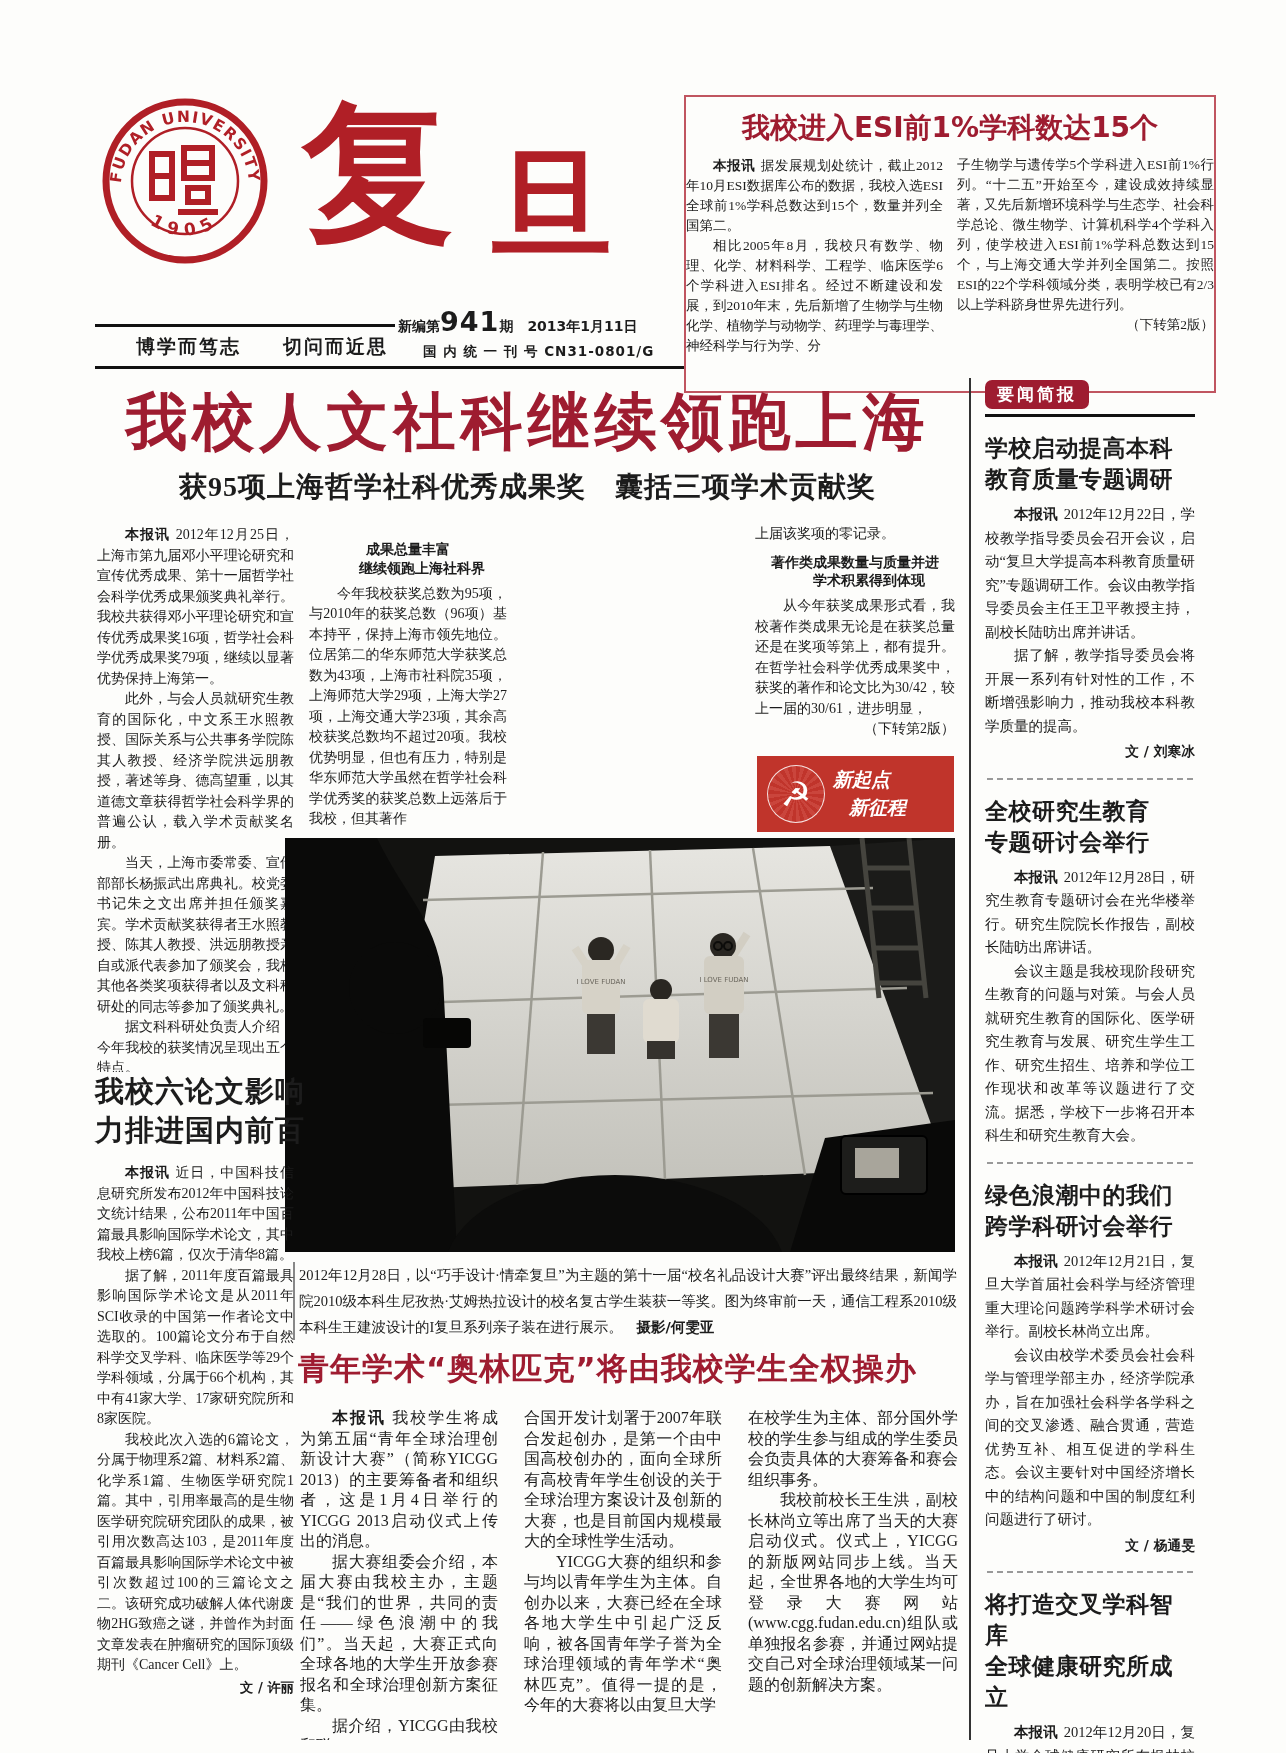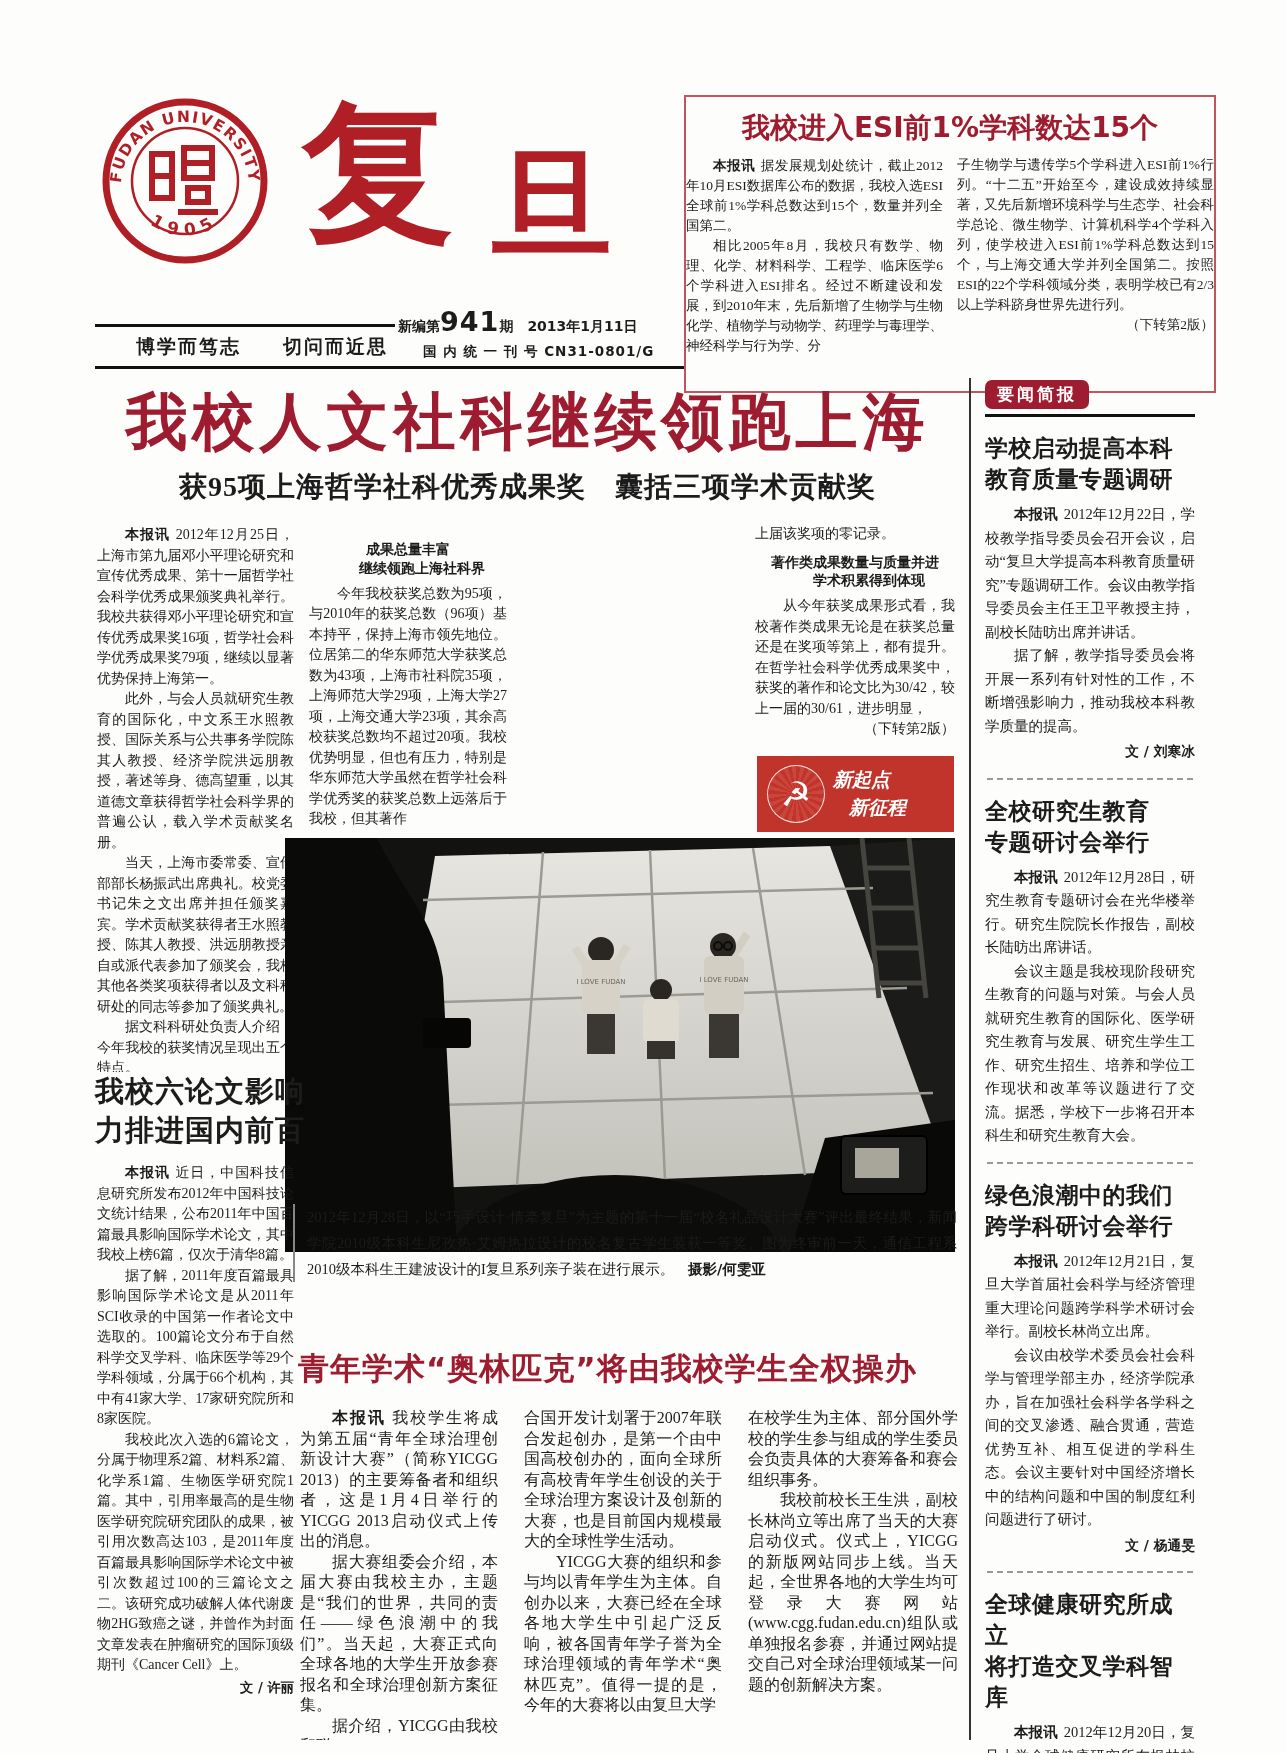--- a/index.html
+++ b/index.html
@@ -49,21 +49,21 @@
           padding:6px 10px;gap:8px;}
   .emblem{width:58px;height:58px;border-radius:50%;border:1.5px solid rgba(255,255,255,.85);flex:none;
           display:flex;align-items:center;justify-content:center;color:#fff;font-size:34px;
           font-family:"DejaVu Sans",sans-serif;
           background:repeating-conic-gradient(#c0342b 0 9deg,#ca453c 9deg 18deg);}
   .banner-text{color:#fff;font-style:italic;font-weight:bold;font-size:19px;line-height:1.45;
                font-family:"DejaVu Serif","Liberation Serif",serif;}
   .banner-text .l2{padding-left:16px;}
   
   .photo{left:285px;top:838px;width:670px;height:414px;background:#111;}
-  .caption{left:293px;top:1204px;width:664px;border-left:2px solid #888;padding-left:12px;
+  .caption{left:293px;top:1262px;width:664px;border-left:2px solid #888;padding-left:4px;
            font-size:14.5px;line-height:26px;text-align:justify;}
   .caption .credit-inline{font-family:"DejaVu Sans","Liberation Sans",sans-serif;font-weight:bold;margin-left:10px;}
   
   .papers-title{left:95px;top:1072px;width:210px;font-size:29px;font-weight:900;line-height:39px;
                 font-family:"DejaVu Sans","Liberation Sans",sans-serif;letter-spacing:1px;}
   .papers-body{left:97px;top:1162px;width:197px;height:575px;font-size:14px;line-height:20.5px;overflow:hidden;}
   
   .yicgg-head{left:298px;top:1348px;width:660px;text-align:left;font-size:31px;font-weight:900;
               color:#9e1c30;font-family:"DejaVu Sans","Liberation Sans",sans-serif;letter-spacing:1px;white-space:nowrap;}
   .ycol{top:1408px;width:198px;height:332px;font-size:16px;line-height:20.5px;overflow:hidden;}
@@ -289,21 +289,21 @@
         <div>跨学科研讨会举行</div>
       </div>
     <div class="sb-body">
         <p class="para"><b class="lead">本报讯</b>2012年12月21日，复旦大学首届社会科学与经济管理重大理论问题跨学科学术研讨会举行。副校长林尚立出席。</p>
         <p class="para">会议由校学术委员会社会科学与管理学部主办，经济学院承办，旨在加强社会科学各学科之间的交叉渗透、融合贯通，营造优势互补、相互促进的学科生态。会议主要针对中国经济增长中的结构问题和中国的制度红利问题进行了研讨。</p>
         <p class="credit">文 / 杨通旻</p>
       </div>
     <div class="sb-sep"></div>
 
     <div class="sb-title">
+        <div>将打造交叉学科智库</div>
         <div>全球健康研究所成立</div>
-        <div>将打造交叉学科智库</div>
       </div>
     <div class="sb-body">
         <p class="para"><b class="lead">本报讯</b>2012年12月20日，复旦大学全球健康研究所在枫林校区揭牌成立。副校长桂永浩出席揭牌仪式。</p>
       </div>
   </div>
 
 </div>
 
 </body></html>

